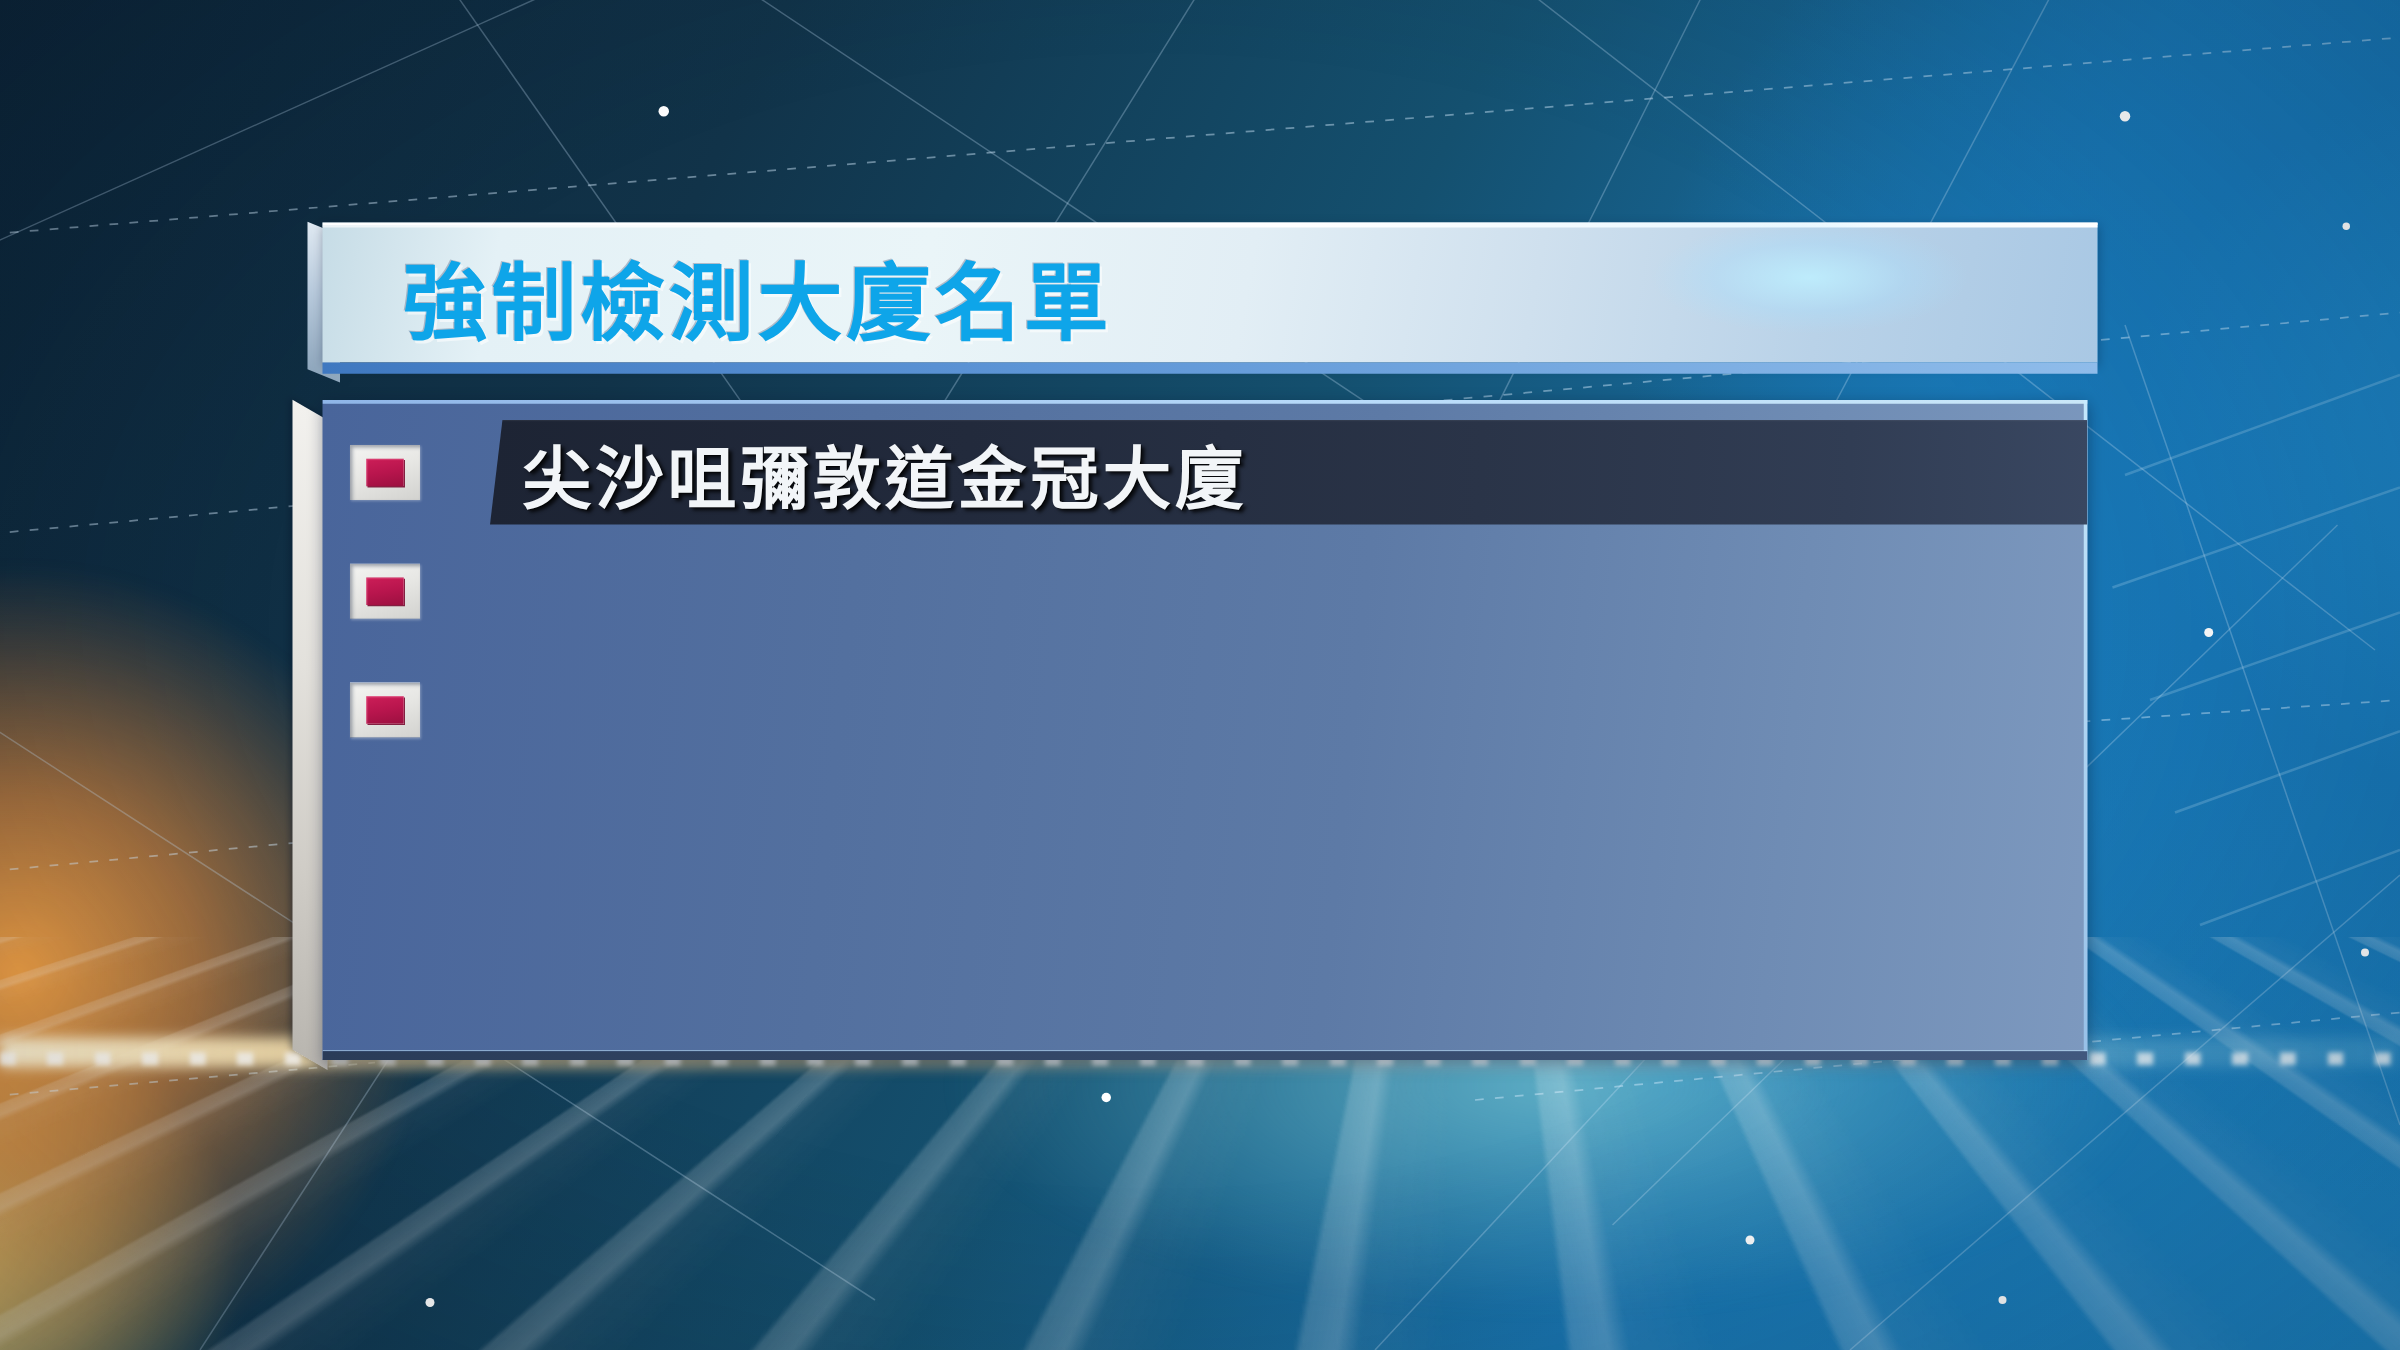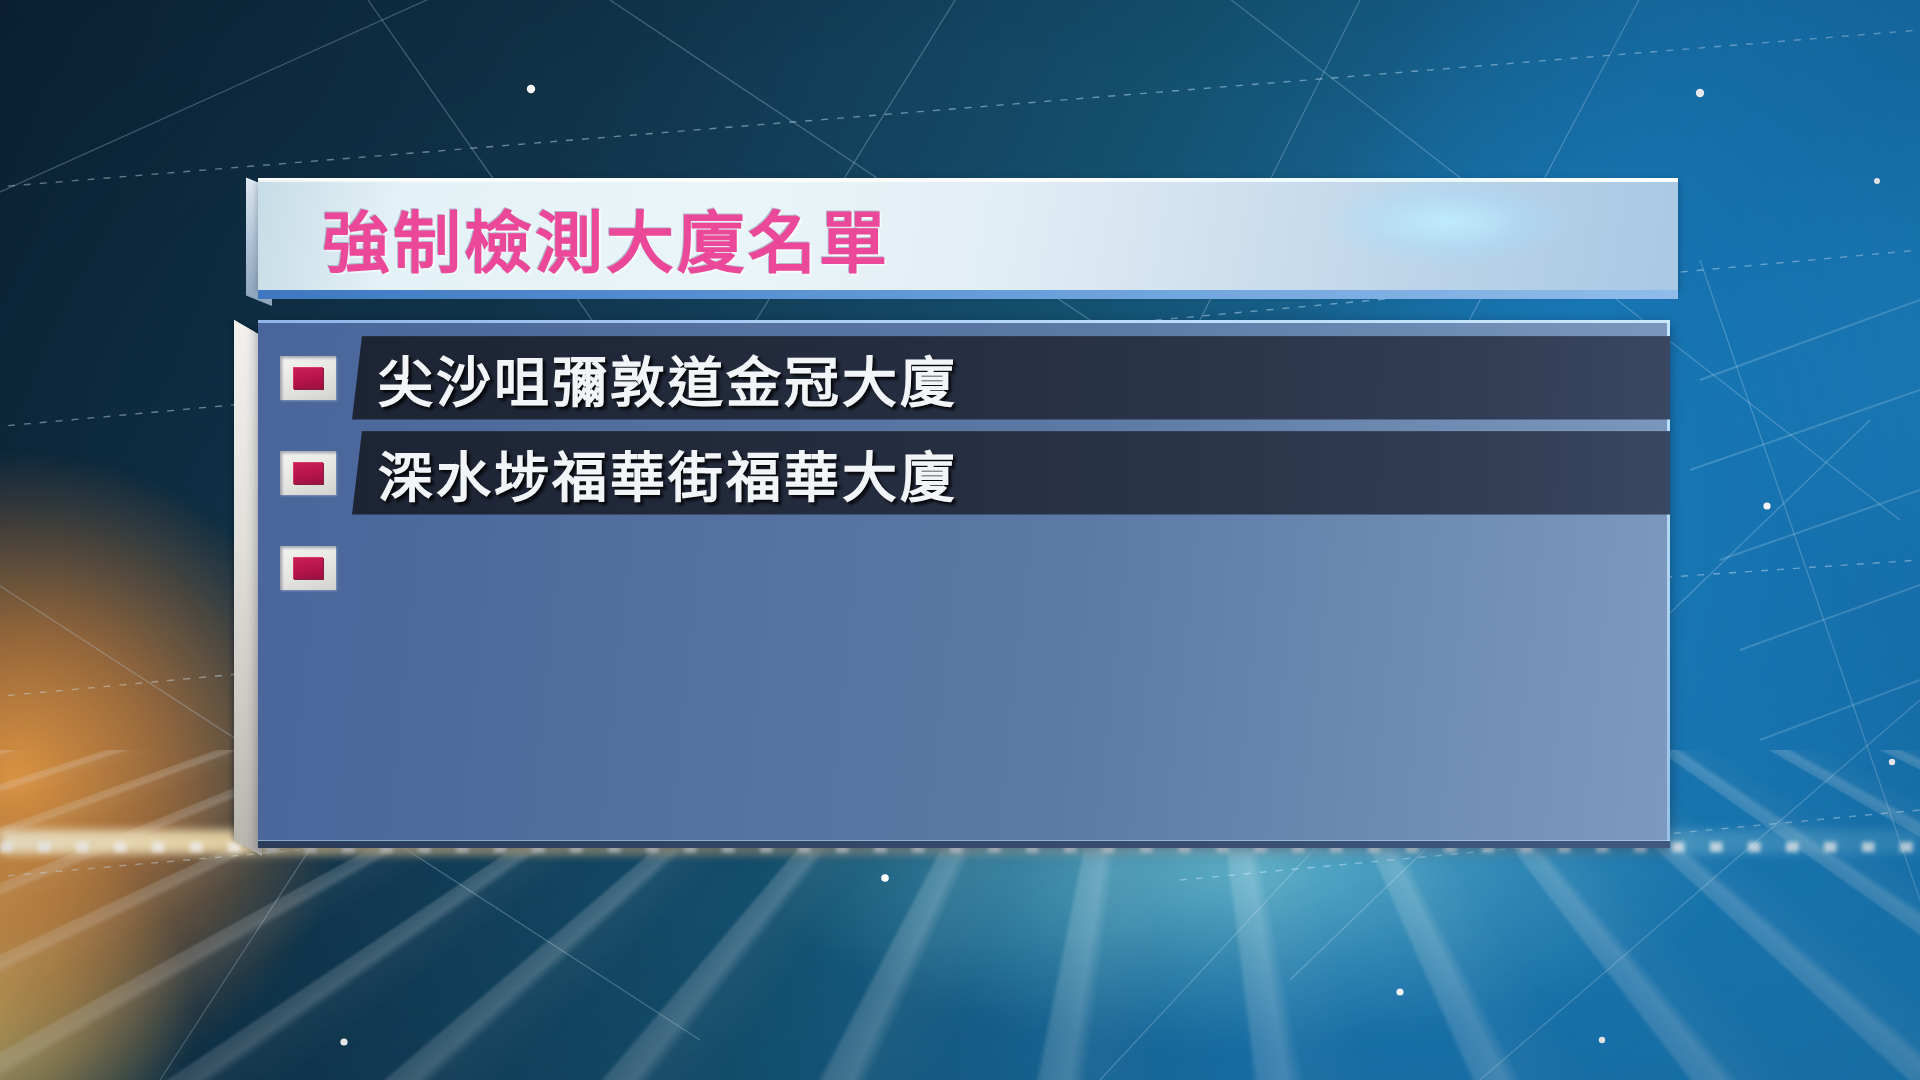--- a/index.html
+++ b/index.html
@@ -185,21 +185,21 @@
   }
   .title-text {
     position: absolute;
     left: 64px;
     top: 50%;
     transform: translateY(-52%);
     font-family: "DejaVu Sans", "Liberation Sans", sans-serif;
     font-size: 68px;
     font-weight: bold;
     letter-spacing: 3px;
-    color: #ec4899;
+    color: #0ea5e9;
     text-shadow: 2px 2px 0 rgba(255,255,255,0.55), -1px -1px 0 rgba(10,25,70,0.25);
     white-space: nowrap;
   }
 
   
   .panel-wrap {
     position: absolute;
     left: 258px;
     top: 320px;
     width: 1412px;
@@ -250,20 +250,21 @@
     left: 0;
     top: 10px;
     width: 1412px;
   }
 
   .row {
     position: relative;
     height: 95px;
     display: flex;
     align-items: center;
+    gap: 40px;
   }
 
   
   .marker-cell {
     position: relative;
     width: 100px;
     height: 95px;
     flex: 0 0 100px;
     display: flex;
     align-items: center;
@@ -423,23 +424,20 @@
         </div>
 
 
 
         <div class="row">
           <div class="marker-cell">
             <span class="marker">
                 <i></i>
               </span>
           </div>
-          <div class="row-slab">
-            <span class="row-label">深水埗福華街福華大廈</span>
-          </div>
         </div>
 
         <div class="row">
           <div class="marker-cell">
             <span class="marker">
                 <i></i>
               </span>
           </div>
         </div>
 

